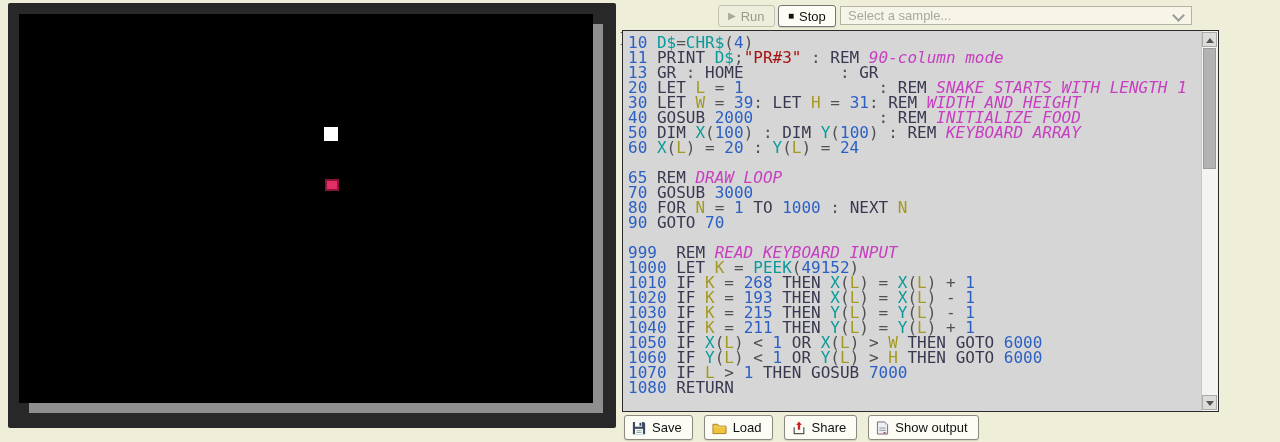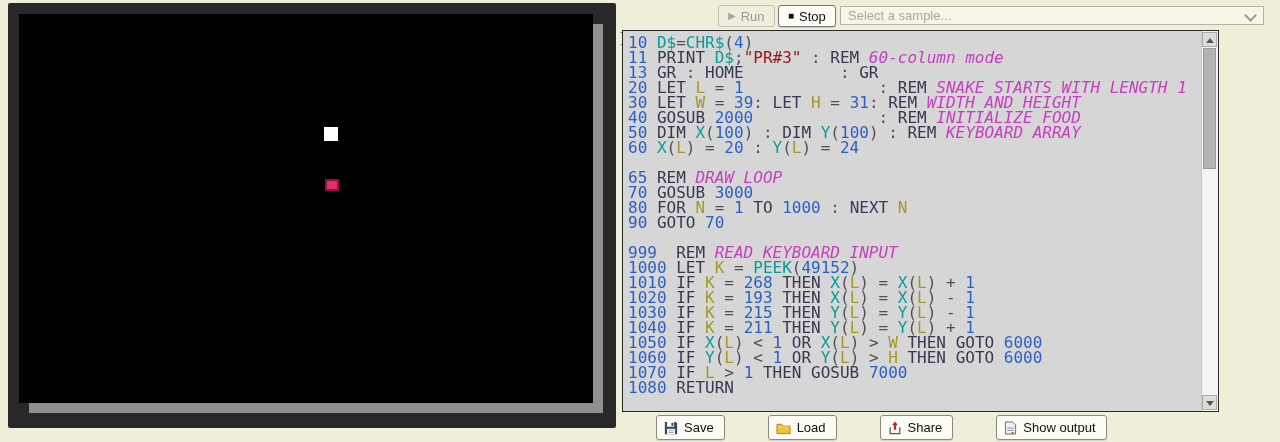--- a/index.html
+++ b/index.html
@@ -13,21 +13,21 @@
 
   
   .enter-label{position:absolute;left:620px;top:5px;font-family:"Liberation Serif",serif;font-size:18px;color:#1c1c1c;margin-top:24px;}
   .btn{position:absolute;top:5px;height:22px;box-sizing:border-box;display:inline-flex;align-items:center;gap:5px;
        padding:0 9px;font-size:13px;border-radius:3px;background:#fdfdf6;border:1px solid #8a8a80;color:#111;cursor:pointer;}
   .btn .glyph{font-size:10px;line-height:1;}
   .btn.disabled{background:#eeeedd;border:1px solid #c2c2b2;color:#9a9a90;cursor:default;}
   .btn.disabled .glyph{color:#aaaaa0;}
   .run-btn{left:718px;}
   .stop-btn{left:778px;border:1px solid #777;box-shadow:0 1px 1px rgba(0,0,0,.15);}
-  .sample-select{position:absolute;left:840px;top:6px;width:424px;height:19px;box-sizing:border-box;
+  .sample-select{position:absolute;left:840px;top:6px;width:352px;height:19px;box-sizing:border-box;
        background:#f6f5e8;border:1px solid #b3b3a3;color:#a8a8a0;font-size:13px;line-height:17px;padding:0 20px 0 7px;}
   .sample-select .chev{position:absolute;right:8px;top:4px;width:7px;height:7px;border-right:2px solid #999;
        border-bottom:2px solid #999;transform:rotate(45deg);}
 
   
   .editor{position:absolute;left:622px;top:30px;width:597px;height:382px;box-sizing:border-box;
        background:#d6d6d6;border:1px solid #2a2a2a;overflow:hidden;}
   .code{position:absolute;left:0;top:0;right:16px;bottom:0;overflow:hidden;padding:4px 0 0 5px;
        font-family:"DejaVu Sans Mono","Liberation Mono",monospace;font-size:16px;line-height:15px;color:#515151;}
   .code-line{height:15px;white-space:pre;}
@@ -42,21 +42,21 @@
   .vscroll{position:absolute;top:0;right:0;width:16px;height:100%;background:#f4f4f2;border-left:1px solid #c8c8c8;}
   .sc-btn{position:absolute;left:0;width:15px;height:15px;background:#dcdcd8;border:1px solid #aaa;box-sizing:border-box;}
   .sc-up{top:1px;} .sc-down{bottom:1px;}
   .tri-up{position:absolute;left:3px;top:5px;width:0;height:0;border-left:4px solid transparent;border-right:4px solid transparent;border-bottom:5px solid #555;}
   .tri-down{position:absolute;left:3px;top:5px;width:0;height:0;border-left:4px solid transparent;border-right:4px solid transparent;border-top:5px solid #555;}
   .sc-thumb{position:absolute;left:1px;top:17px;width:13px;height:121px;background:#b3b3b3;border:1px solid #9a9a9a;box-sizing:border-box;}
 
   
   .actions{position:absolute;left:624px;top:415px;display:flex;gap:11px;}
   .act-btn{display:inline-flex;align-items:center;gap:6px;height:23px;padding:0 10px 0 7px;background:#fcfcf4;
-       border:1px solid #8a8a80;border-radius:3px;font-size:13px;color:#111;cursor:pointer;box-shadow:0 1px 1px rgba(0,0,0,.12);margin-left:32px;}
+       border:1px solid #8a8a80;border-radius:3px;font-size:13px;color:#111;cursor:pointer;box-shadow:0 1px 1px rgba(0,0,0,.12);}
   .act-btn svg{display:block;}
 </style>
 </head>
 <body>
 
 <div class="stage">
 
   <div class="bezel">
     <div class="crt">
       <div class="cell" style="left: 305px; top: 113px; width: 14px; height: 14px; background: rgb(255, 255, 255);"></div>
@@ -77,21 +77,21 @@
   </div>
 
   <div class="sample-select">
     <span>Select a sample...</span>
     <span class="chev"></span>
   </div>
 
   <div class="editor">
     <div class="code" id="code">
         <div class="code-line"><span class="tok-num">10</span> <span class="tok-fn">D$</span>=<span class="tok-fn">CHR$</span>(<span class="tok-num">4</span>)</div>
-        <div class="code-line"><span class="tok-num">11</span> <span class="tok-kw">PRINT</span> <span class="tok-fn">D$</span>;<span class="tok-str">"PR#3"</span> : <span class="tok-kw">REM</span><span class="tok-com"> 60-column mode</span></div>
+        <div class="code-line"><span class="tok-num">11</span> <span class="tok-kw">PRINT</span> <span class="tok-fn">D$</span>;<span class="tok-str">"PR#3"</span> : <span class="tok-kw">REM</span><span class="tok-com"> 90-column mode</span></div>
         <div class="code-line"><span class="tok-num">13</span> <span class="tok-kw">GR</span> : <span class="tok-kw">HOME</span>          : <span class="tok-kw">GR</span></div>
         <div class="code-line"><span class="tok-num">20</span> <span class="tok-kw">LET</span> <span class="tok-var">L</span> = <span class="tok-num">1</span>              : <span class="tok-kw">REM</span><span class="tok-com"> SNAKE STARTS WITH LENGTH 1</span></div>
         <div class="code-line"><span class="tok-num">30</span> <span class="tok-kw">LET</span> <span class="tok-var">W</span> = <span class="tok-num">39</span>: <span class="tok-kw">LET</span> <span class="tok-var">H</span> = <span class="tok-num">31</span>: <span class="tok-kw">REM</span><span class="tok-com"> WIDTH AND HEIGHT</span></div>
         <div class="code-line"><span class="tok-num">40</span> <span class="tok-kw">GOSUB</span> <span class="tok-num">2000</span>             : <span class="tok-kw">REM</span><span class="tok-com"> INITIALIZE FOOD</span></div>
         <div class="code-line"><span class="tok-num">50</span> <span class="tok-kw">DIM</span> <span class="tok-fn">X</span>(<span class="tok-num">100</span>) : <span class="tok-kw">DIM</span> <span class="tok-fn">Y</span>(<span class="tok-num">100</span>) : <span class="tok-kw">REM</span><span class="tok-com"> KEYBOARD ARRAY</span></div>
         <div class="code-line"><span class="tok-num">60</span> <span class="tok-fn">X</span>(<span class="tok-var">L</span>) = <span class="tok-num">20</span> : <span class="tok-fn">Y</span>(<span class="tok-var">L</span>) = <span class="tok-num">24</span></div>
         <div class="code-line">&nbsp;</div>
         <div class="code-line"><span class="tok-num">65</span> <span class="tok-kw">REM</span><span class="tok-com"> DRAW LOOP</span></div>
         <div class="code-line"><span class="tok-num">70</span> <span class="tok-kw">GOSUB</span> <span class="tok-num">3000</span></div>
         <div class="code-line"><span class="tok-num">80</span> <span class="tok-kw">FOR</span> <span class="tok-var">N</span> = <span class="tok-num">1</span> <span class="tok-kw">TO</span> <span class="tok-num">1000</span> : <span class="tok-kw">NEXT</span> <span class="tok-var">N</span></div>

